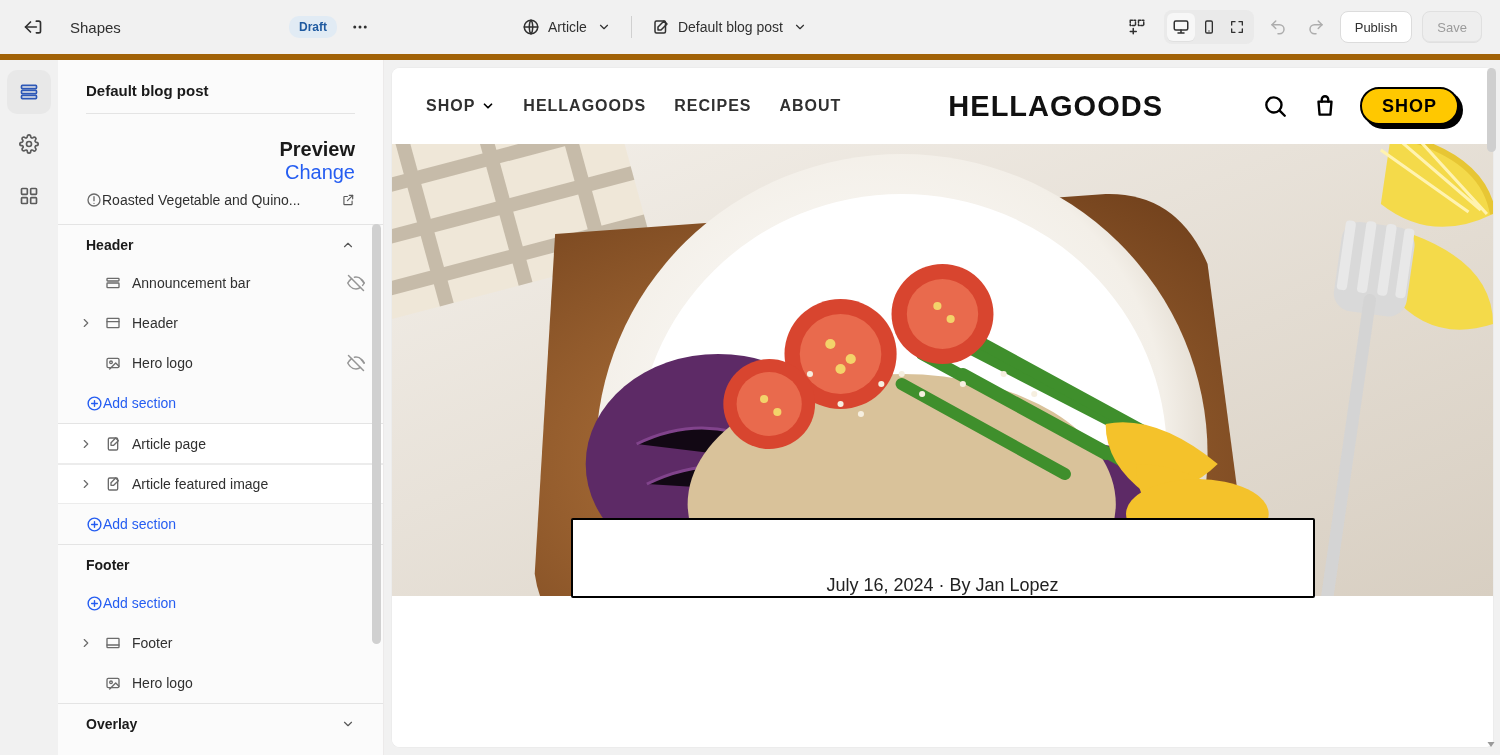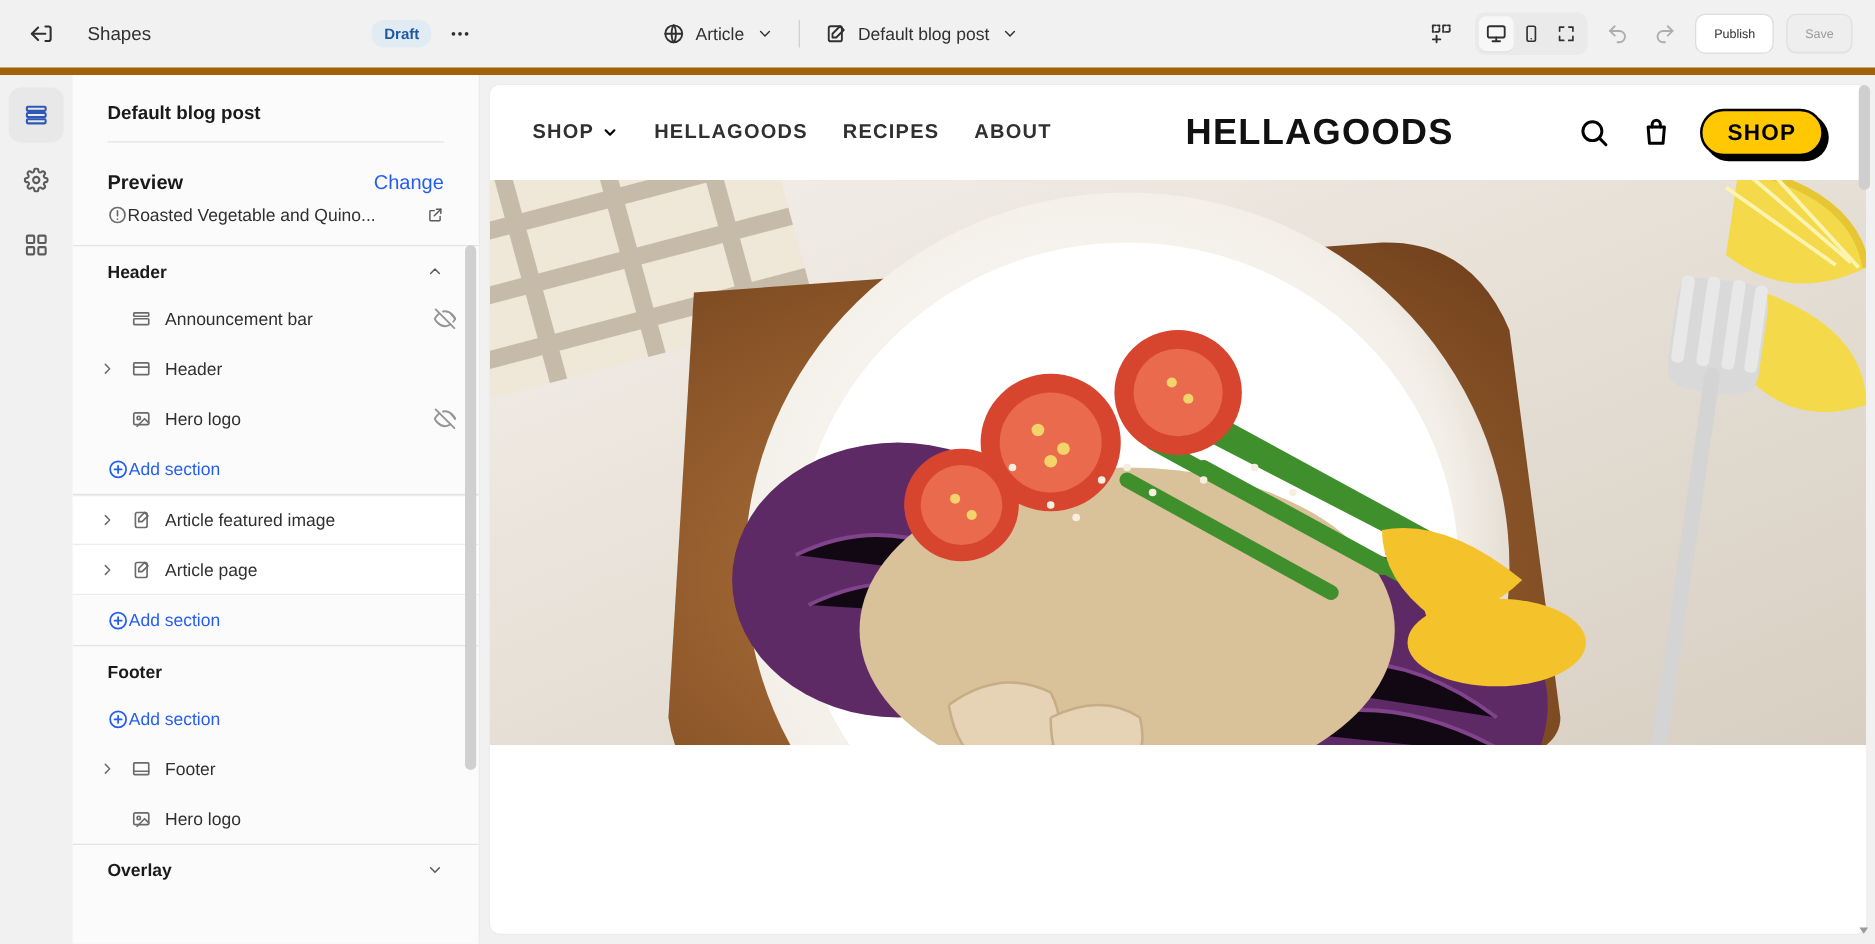--- a/index.html
+++ b/index.html
@@ -12,37 +12,37 @@
   .topbar-center { flex:1; display:flex; align-items:center; justify-content:center; gap: 7px; }
   .topbar-right { display:flex; align-items:center; gap: 10px; }
   .draft-badge { background:#e1ebf4; color:#1f5aa0; font-size:12px; font-weight:600; padding:4px 10px; border-radius: 10px; }
   .more-btn { width:30px;height:30px; display:flex;align-items:center;justify-content:center; border-radius:6px; cursor:pointer;}
   .drop-item { display:flex; align-items:center; gap:8px; font-size:14px; color:#303030; cursor:pointer; }
   .drop-chevron { margin-left:2px; }
   .divider-v { width:1px; height:22px; background:#d0d0d0; }
   .device-group { display:flex; align-items:center; gap:0; background:#eaeaea; padding:3px; border-radius:8px; }
   .device-btn { width:28px;height:28px; display:flex;align-items:center;justify-content:center; border-radius:6px; cursor:pointer;}
   .device-btn.active { background:#f7f7f7; border-radius:6px; box-shadow: 0 1px 0 rgba(0,0,0,0.04); }
-  .pill-btn { border:1px solid #dcdcdc; background:#ffffff; color:#303030; font-size:10px; height:32px; padding:0 14px; border-radius:8px; cursor:pointer; display:flex; align-items:center;text-align:center; }
+  .pill-btn { border:1px solid #dcdcdc; background:#ffffff; color:#303030; font-size:13px; height:32px; padding:0 14px; border-radius:8px; cursor:pointer; display:flex; align-items:center;text-align:center; }
   .pill-btn.disabled { background:#eeeeee; color:#9b9b9b; border-color:#e0e0e0; cursor:default; box-shadow: inset 0 -1px 0 rgba(0,0,0,0.04); }
   .history-btn { width:28px;height:28px; display:flex;align-items:center;justify-content:center; cursor:default; opacity:0.35; }
 
   
   .main { flex:1; display:flex; min-height:0; }
   .gutter-rail { width:58px; background:#f1f1f1; display:flex; flex-direction:column; align-items:center; padding-top:10px; gap:8px; }
   .rail-btn { width:44px; height:44px; display:flex; align-items:center; justify-content:center; border-radius:10px; cursor:pointer; }
   .rail-btn.active { background:#e8e8e8; }
 
   .sidebar { width:326px; background:#fbfbfb; display:flex; flex-direction:column; border-right:1px solid #eceaea; }
   .sb-inner { flex:1; overflow:hidden; display:flex; flex-direction:column; }
   .sb-head { padding: 22px 28px 10px 28px; }
   .sb-head h1 { font-size:15px; font-weight:700; color:#1a1a1a; margin-bottom: 14px; }
   .sep-line { height:1px; background:#e4e4e4; }
   .preview-block { padding: 14px 28px 16px 28px; }
-  .prev-row1 { display:flex; justify-content:space-between; align-items:flex-end; font-size:16px; }
+  .prev-row1 { display:flex; justify-content:space-between; align-items:flex-end; font-size:20px;flex-direction:column; }
   .prev-row1 .label { font-weight:600; color:#1a1a1a; }
   .prev-row1 .change { color:#255df1; font-weight:500; cursor:pointer; }
   .prev-row2 { margin-top:8px; display:flex; align-items:center; gap:0; font-size:14px; color:#303030; }
   .prev-row2 .warn { width:16px;height:16px; }
   .prev-row2 .txt { flex:1; overflow:hidden; white-space:nowrap; text-overflow:ellipsis; }
 
   .group { }
   .group-hd { padding: 12px 28px 10px 28px; display:flex; justify-content:space-between; align-items:center; }
   .group-hd .gh-title { font-size:14px; font-weight:600; color:#1a1a1a; }
   .group-hd .chev { opacity:0.8; }
@@ -308,47 +308,47 @@
             <svg class="plus" width="17" height="17" viewBox="0 0 24 24" fill="none" stroke="#255df1" stroke-width="2" stroke-linecap="round" stroke-linejoin="round">
                 <circle cx="12" cy="12" r="9"></circle>
                 <path d="M12 8v8M8 12h8"></path>
               </svg>
             <span>Add section</span>
           </div>
         </div>
 
         <div class="sep-line"></div>
         <div class="group">
+          <div class="item-row selected" style="box-shadow: inset 0 -1px 0 #ececec;">
+            <span class="expand">
+              <svg width="14" height="14" viewBox="0 0 24 24" fill="none" stroke="#6b6b6b" stroke-width="2" stroke-linecap="round" stroke-linejoin="round">
+                  <polyline points="9 18 15 12 9 6"></polyline>
+                </svg>
+            </span>
+            <span class="type-icon">
+              <svg width="16" height="16" viewBox="0 0 24 24" fill="none" stroke="#6b6b6b" stroke-width="2" stroke-linecap="round" stroke-linejoin="round">
+                  <rect x="5" y="3" width="14" height="18" rx="2"></rect>
+                  <path d="M16 3l4 4-7 7h-4v-4z"></path>
+                </svg>
+            </span>
+            <span class="label">Article page</span>
+          </div>
           <div class="item-row selected">
             <span class="expand">
               <svg width="14" height="14" viewBox="0 0 24 24" fill="none" stroke="#6b6b6b" stroke-width="2" stroke-linecap="round" stroke-linejoin="round">
                   <polyline points="9 18 15 12 9 6"></polyline>
                 </svg>
             </span>
             <span class="type-icon">
               <svg width="16" height="16" viewBox="0 0 24 24" fill="none" stroke="#6b6b6b" stroke-width="2" stroke-linecap="round" stroke-linejoin="round">
                   <rect x="5" y="3" width="14" height="18" rx="2"></rect>
                   <path d="M16 3l4 4-7 7h-4v-4z"></path>
                 </svg>
             </span>
             <span class="label">Article featured image</span>
-          </div>
-          <div class="item-row selected" style="box-shadow: inset 0 -1px 0 #ececec;">
-            <span class="expand">
-              <svg width="14" height="14" viewBox="0 0 24 24" fill="none" stroke="#6b6b6b" stroke-width="2" stroke-linecap="round" stroke-linejoin="round">
-                  <polyline points="9 18 15 12 9 6"></polyline>
-                </svg>
-            </span>
-            <span class="type-icon">
-              <svg width="16" height="16" viewBox="0 0 24 24" fill="none" stroke="#6b6b6b" stroke-width="2" stroke-linecap="round" stroke-linejoin="round">
-                  <rect x="5" y="3" width="14" height="18" rx="2"></rect>
-                  <path d="M16 3l4 4-7 7h-4v-4z"></path>
-                </svg>
-            </span>
-            <span class="label">Article page</span>
           </div>
           <div class="add-row">
             <svg class="plus" width="17" height="17" viewBox="0 0 24 24" fill="none" stroke="#255df1" stroke-width="2" stroke-linecap="round" stroke-linejoin="round">
                 <circle cx="12" cy="12" r="9"></circle>
                 <path d="M12 8v8M8 12h8"></path>
               </svg>
             <span>Add section</span>
           </div>
         </div>
 
@@ -558,20 +558,25 @@
               <rect x="-34" y="-70" width="10" height="70" rx="4"></rect>
               <rect x="-14" y="-72" width="10" height="72" rx="4"></rect>
               <rect x="6" y="-72" width="10" height="72" rx="4"></rect>
               <rect x="24" y="-70" width="10" height="70" rx="4"></rect>
             </g>
             <rect x="-6" y="0" width="12" height="320" rx="6" fill="#cfcfcf" opacity="0.5"></rect>
           </g>
         </svg>
       </div>
 
+      <div class="article-strip">
+        <div class="article-card">
+          <span>July 16, 2024 · By Jan Lopez</span>
+        </div>
+      </div>
 
     </div>
 
     <div class="canvas-scroll-track">
       <div class="canvas-scroll-arrow top">
         <svg width="12" height="12" viewBox="0 0 24 24" fill="#9a9a9a">
             <path d="M12 6l7 10H5z"></path>
           </svg>
       </div>
       <div class="canvas-scroll-thumb"></div>

